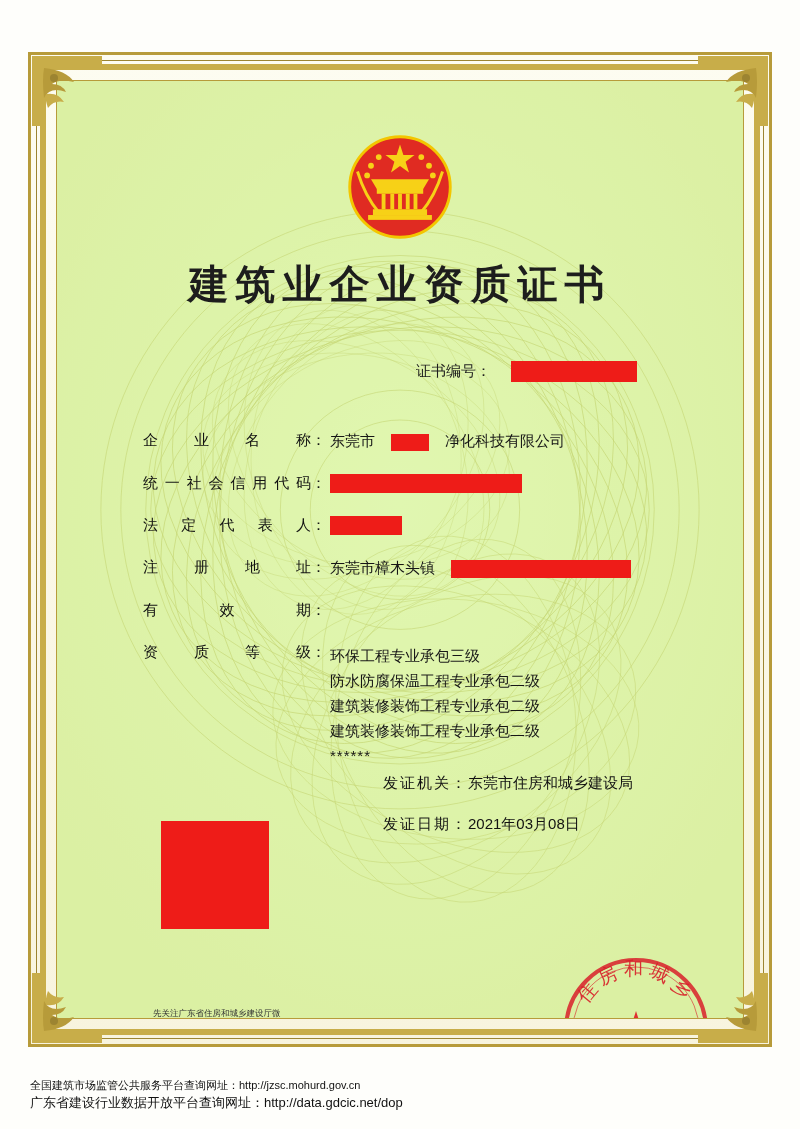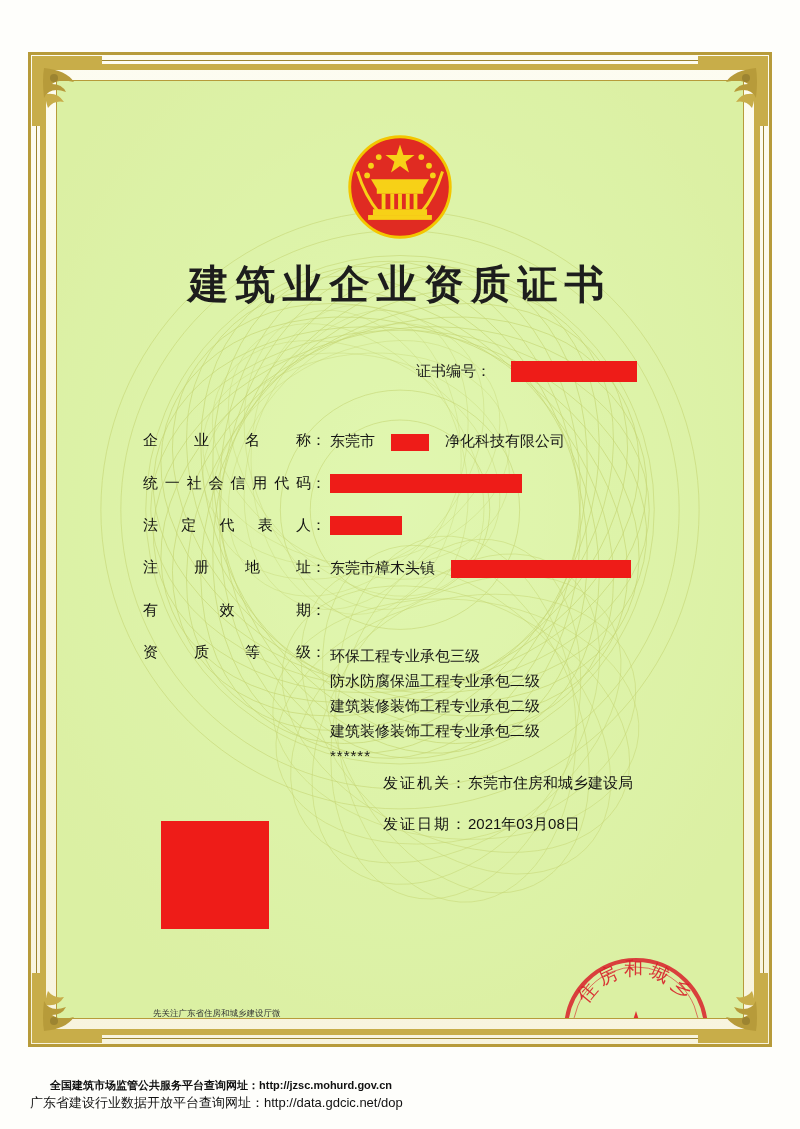--- a/index.html
+++ b/index.html
@@ -152,21 +152,21 @@
     position:absolute;left:504px;top:874px;
     width:150px;height:150px;
     pointer-events:none;
   }
 
   
   .footer{
     position:absolute;left:30px;bottom:18px;
     font-size:11px;color:#111;line-height:17px;
   }
-  .footer .l1{font-weight:bold;margin-left:20px;}
+  .footer .l1{font-weight:normal;}
   .footer .l2{font-size:13px;}
 </style>
 </head>
 <body>
 
 <div class="page">
 
   <div class="border-outer"></div>
   <div class="border-mid"></div>
 

